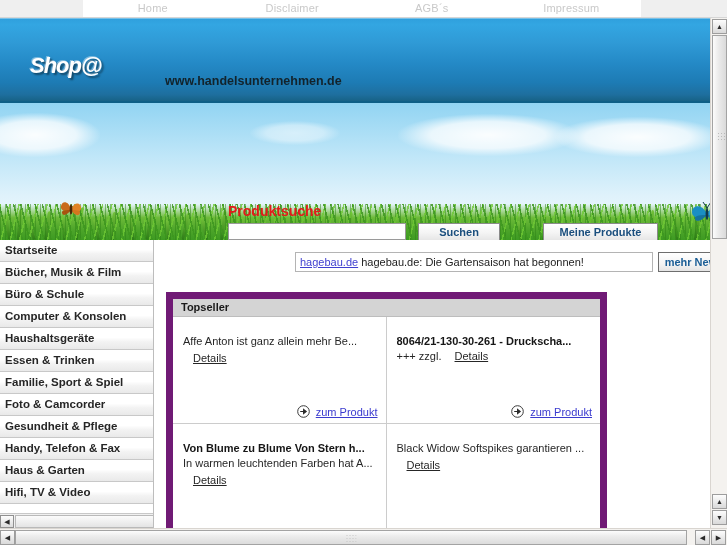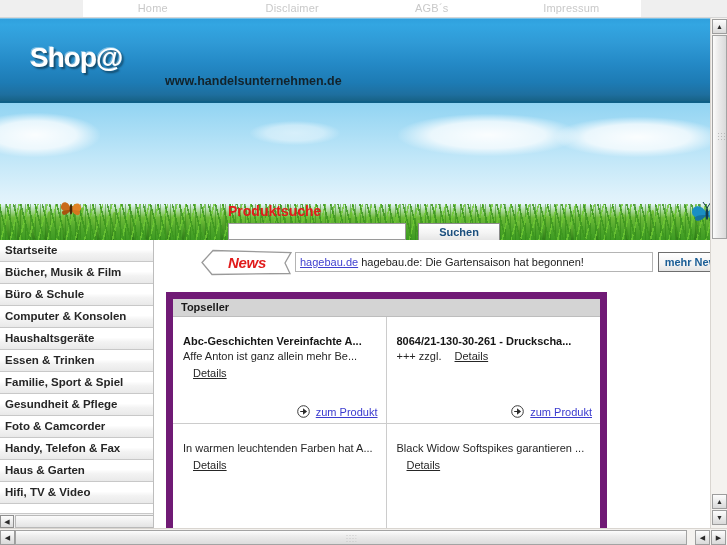--- a/index.html
+++ b/index.html
@@ -66,23 +66,24 @@
   #headerbar {
     position: absolute; left: 0; top: 0;
     width: 716px; height: 83px;
     background: linear-gradient(to bottom,
        #2f9fdc 0%, #33a6e2 8%, #2f9ad6 30%, #2489c6 55%,
        #1d7bb4 78%, #1e6f9f 92%, #176286 100%);
     border-bottom: 2px solid #0e5f86;
     box-shadow: inset 0 1px 0 rgba(255,255,255,.35);
   }
   #logo {
-    position: absolute; left: 30px; top: 24px;
-    font-size: 28px;
+    position: absolute; left: 30px; top: 35px;
+    font-size: 22px;
     font-weight: bold;
+    font-style: italic;
     color: #ffffff;
     text-shadow: 2px 2px 2px rgba(0,0,0,.45), -1px -1px 0 rgba(255,255,255,.4);
     letter-spacing: -1px;
     white-space: nowrap;
   }
   #siteurl {
     position: absolute; left: 165px; top: 56px;
     font-size: 12.5px;
     font-weight: bold;
     color: #13232b;
@@ -500,70 +501,64 @@
       </svg>
 
       <div id="headerbar">
         <div id="logo">Shop@</div>
         <div id="siteurl">www.handelsunternehmen.de</div>
       </div>
 
       <div id="search-title">Produktsuche</div>
       <input id="search-input" type="text" value="" placeholder="" style="">
       <div class="banner-btn" id="btn-suchen">Suchen</div>
+      <div class="banner-btn" id="btn-meine">Meine Produkte</div>
     </div>
 
     <div id="content">
 
       <div id="sidebar">
         <div class="cat-item">Startseite</div>
         <div class="cat-item">Bücher, Musik &amp; Film</div>
         <div class="cat-item">Büro &amp; Schule</div>
         <div class="cat-item">Computer &amp; Konsolen</div>
         <div class="cat-item">Haushaltsgeräte</div>
         <div class="cat-item">Essen &amp; Trinken</div>
         <div class="cat-item">Familie, Sport &amp; Spiel</div>
+        <div class="cat-item">Foto &amp; Camcorder</div>
         <div class="cat-item">Gesundheit &amp; Pflege</div>
-        <div class="cat-item">Foto &amp; Camcorder</div>
         <div class="cat-item">Handy, Telefon &amp; Fax</div>
         <div class="cat-item">Haus &amp; Garten</div>
         <div class="cat-item">Hifi, TV &amp; Video</div>
 
         <div id="side-hscroll">
           <div class="sb-arrow">
               <span class="tri">◀</span>
             </div>
           <div id="side-track"></div>
         </div>
       </div>
 
       <div id="main">
 
         <div id="newsrow">
-          <div id="news-badge">
-            <svg width="92" height="27" viewBox="0 0 92 27" style="position:absolute;left:0;top:0">
-              <path d="M1 13.5 L12 1.5 L90 3.5 L84 14 L89 24.5 L11 25.5 Z" fill="#ffffff" stroke="#9a9a9a" stroke-width="1.3"></path>
-            </svg>
-            <div class="ntext">News</div>
-          </div>
 
           <div id="news-field">
             <span id="news-link">hagebau.de</span>
             <span>hagebau.de: Die Gartensaison hat begonnen!</span>
           </div>
 
           <div id="btn-mehr">mehr News</div>
         </div>
 
         <div id="topseller">
           <div id="ts-head">Topseller</div>
 
           <div class="ts-row">
             <div class="ts-cell left">
-              <div class="prod-title">Abc-Geschichten Vereinfachte A...</div>
               <div class="prod-desc">
                 <span class="prod-desc-inline">Affe Anton ist ganz allein mehr Be...</span>
               </div>
               <div style="margin-top:1px">
                 <span class="prod-details">Details</span>
               </div>
               <div class="prod-foot">
                 <svg class="arrow-icon" viewBox="0 0 13 13">
                   <circle cx="6.5" cy="6.5" r="5.8" fill="#ffffff" stroke="#3a3a3a" stroke-width="1"></circle>
                   <path d="M3.2 6.5 H8.6 M6.6 4.4 L9.2 6.5 L6.6 8.6 Z" stroke="#2a2a2a" stroke-width="1.1" fill="#2a2a2a"></path>
@@ -583,20 +578,21 @@
                   <circle cx="6.5" cy="6.5" r="5.8" fill="#ffffff" stroke="#3a3a3a" stroke-width="1"></circle>
                   <path d="M3.2 6.5 H8.6 M6.6 4.4 L9.2 6.5 L6.6 8.6 Z" stroke="#2a2a2a" stroke-width="1.1" fill="#2a2a2a"></path>
                 </svg>
                 <span class="zum-produkt">zum Produkt</span>
               </div>
             </div>
           </div>
 
           <div class="ts-row">
             <div class="ts-cell left">
+              <div class="prod-title">Von Blume zu Blume Von Stern h...</div>
               <div class="prod-desc">
                 <span class="prod-desc-inline">In warmen leuchtenden Farben hat A...</span>
               </div>
               <div style="margin-top:1px">
                 <span class="prod-details">Details</span>
               </div>
             </div>
             <div class="ts-cell">
               <div class="prod-desc">
                 <span class="prod-desc-inline">Black Widow Softspikes garantieren ...</span>

